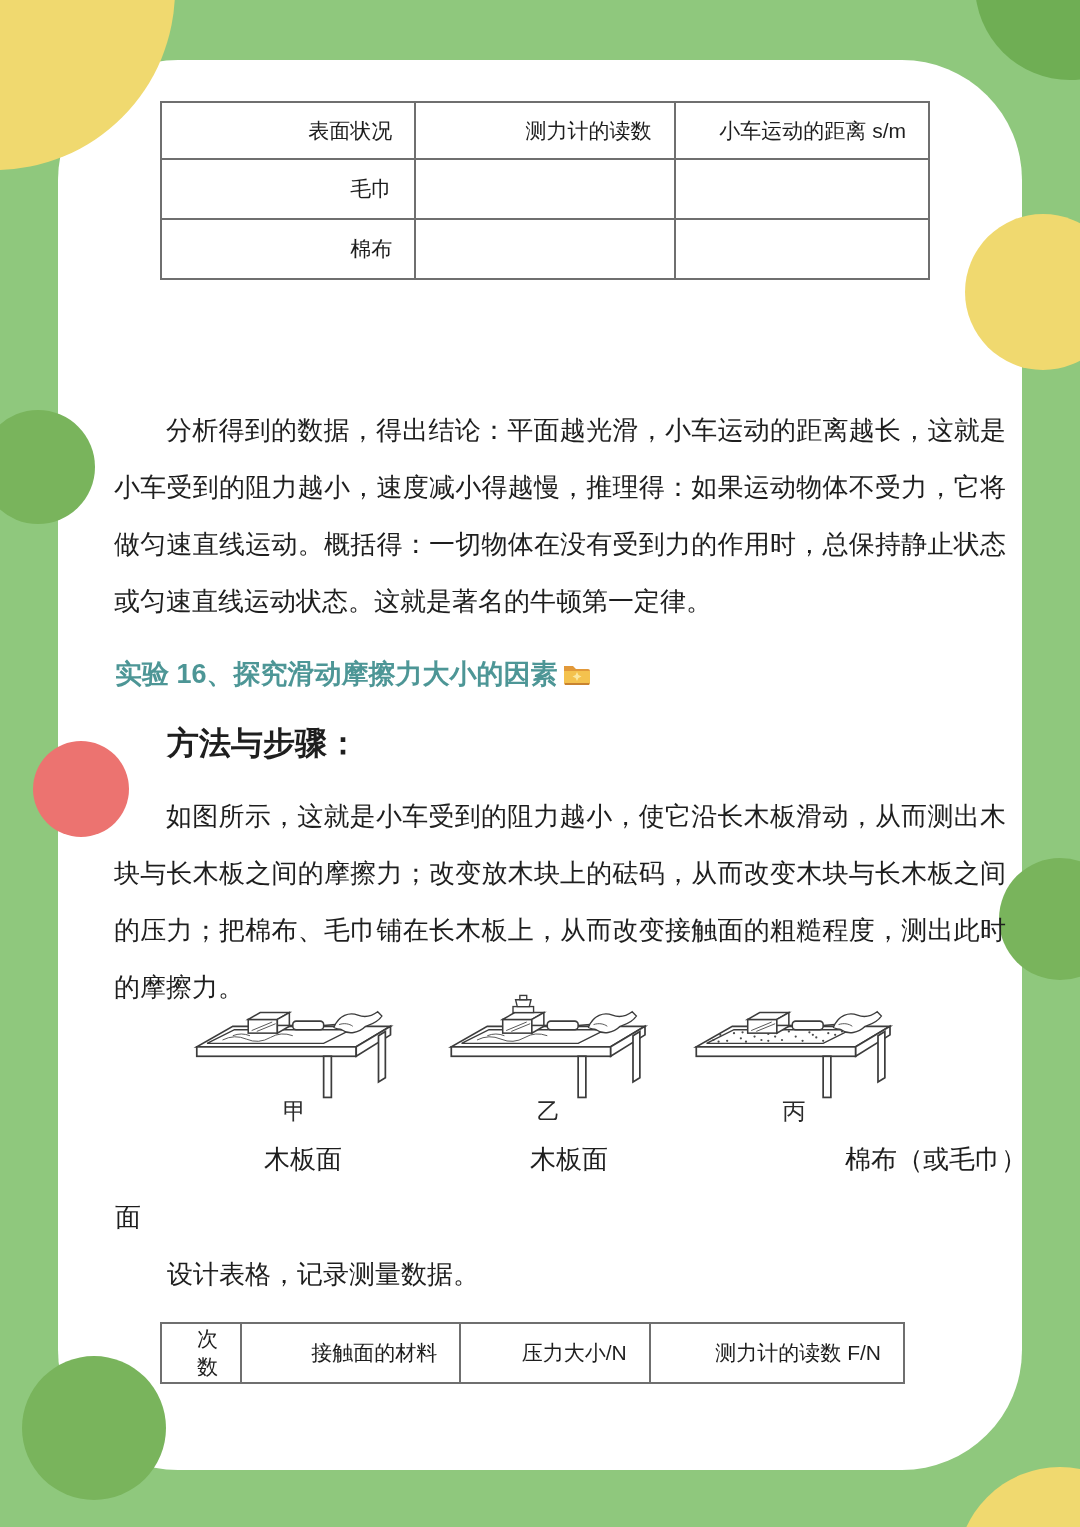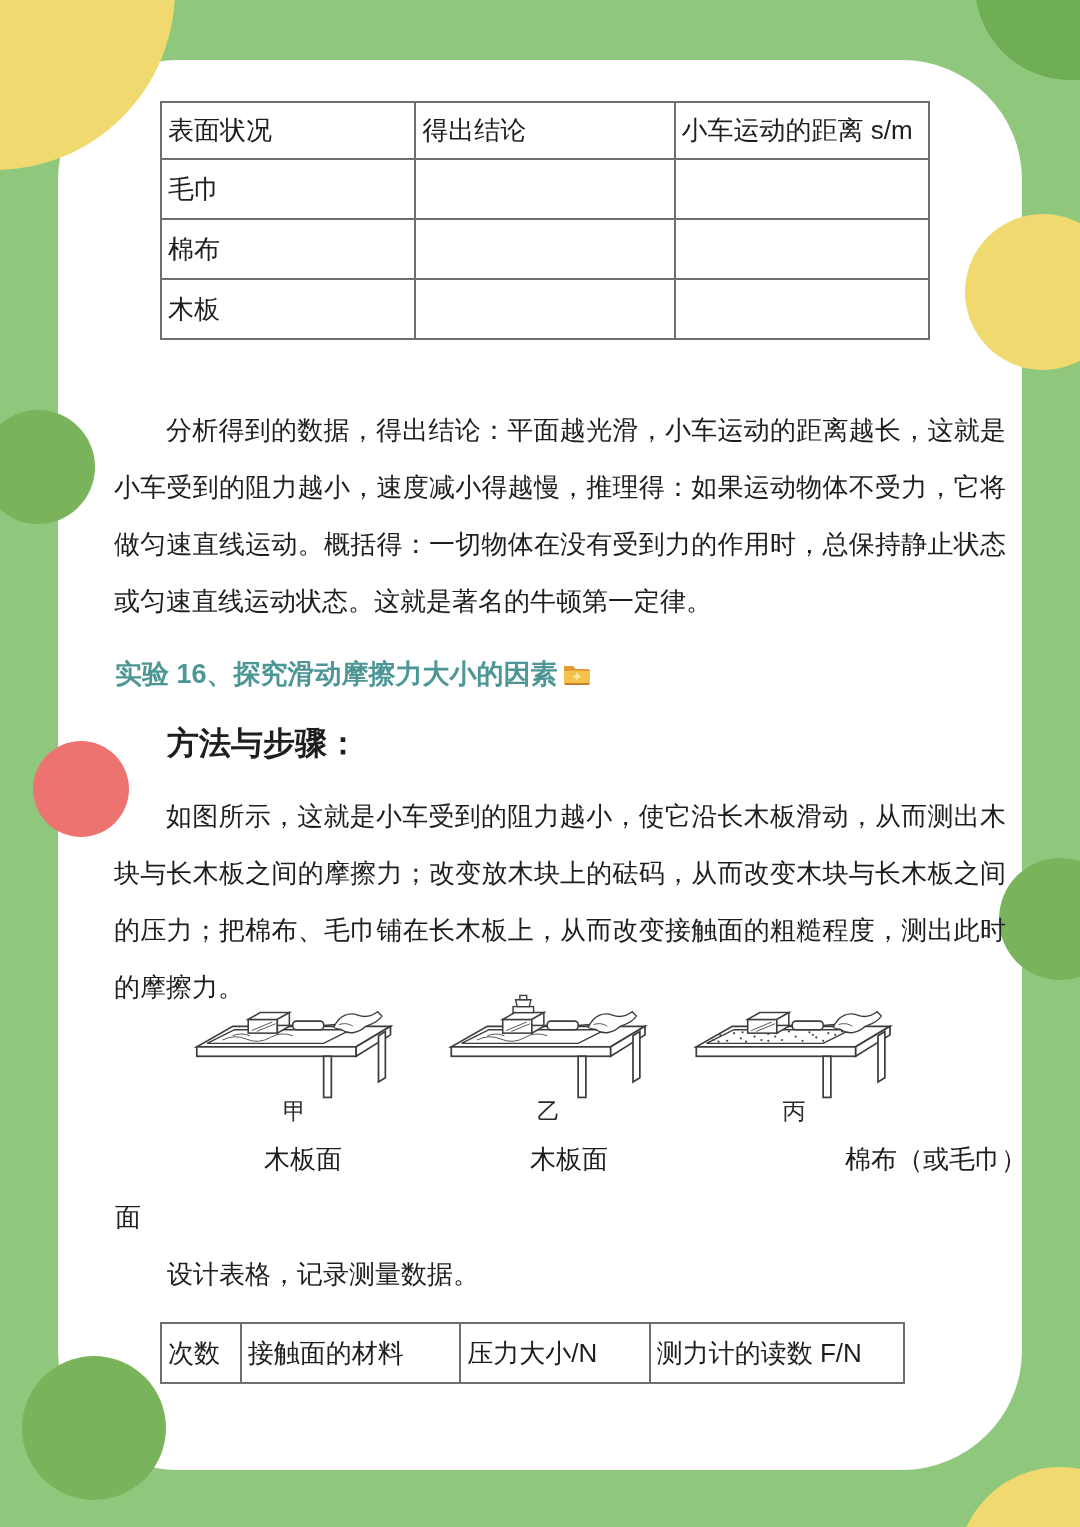--- a/index.html
+++ b/index.html
@@ -15,22 +15,22 @@
   }
   .circle{position:absolute;border-radius:50%;z-index:2;}
   .c-yellow{background:#f0d96f;}
   .c-green{background:#79b45c;}
   .c-green-dk{background:#6fae54;}
   .c-red{background:#ec7370;}
   .content{position:absolute;left:0;top:0;width:1080px;height:1527px;z-index:3;}
 
   
   table{border-collapse:collapse;position:absolute;background:#fff;}
-  th,td{border:2px solid #6f6f6f;text-align:left;vertical-align:middle;
-        font-size:26px;font-weight:normal;padding:0 6px;}
+  th,td{border:2px solid #6f6f6f;text-align:right;vertical-align:middle;
+        font-size:21px;font-weight:normal;padding:0 22px;}
   #table1{left:160px;top:101px;width:770px;}
   #table1 th{height:55px;}
   #table1 td{height:58px;}
   #table2{left:160px;top:1322px;width:745px;}
   #table2 th{height:58px;}
 
   .para{
     position:absolute;left:114px;width:892px;
     font-size:26px;line-height:57px;
     text-align:justify;text-align-last:left;text-indent:2em;
@@ -86,37 +86,32 @@
 
     <table id="table1">
       <colgroup>
           <col style="width:255px">
           <col style="width:260px">
           <col style="width:255px">
         </colgroup>
       <thead>
         <tr>
           <th>表面状况</th>
-          <th>得出结论</th>
+          <th>测力计的读数</th>
           <th>小车运动的距离 s/m</th>
         </tr>
       </thead>
       <tbody>
         <tr>
           <td>毛巾</td>
           <td></td>
           <td></td>
         </tr>
         <tr>
           <td>棉布</td>
-          <td></td>
-          <td></td>
-        </tr>
-        <tr>
-          <td>木板</td>
           <td></td>
           <td></td>
         </tr>
       </tbody>
     </table>
 
     <p class="para" id="p1">分析得到的数据，得出结论：平面越光滑，小车运动的距离越长，这就是小车受到的阻力越小，速度减小得越慢，推理得：如果运动物体不受力，它将做匀速直线运动。概括得：一切物体在没有受到力的作用时，总保持静止状态或匀速直线运动状态。这就是著名的牛顿第一定律。</p>
 
     <div class="heading">
       <span>实验 16、探究滑动摩擦力大小的因素</span>

